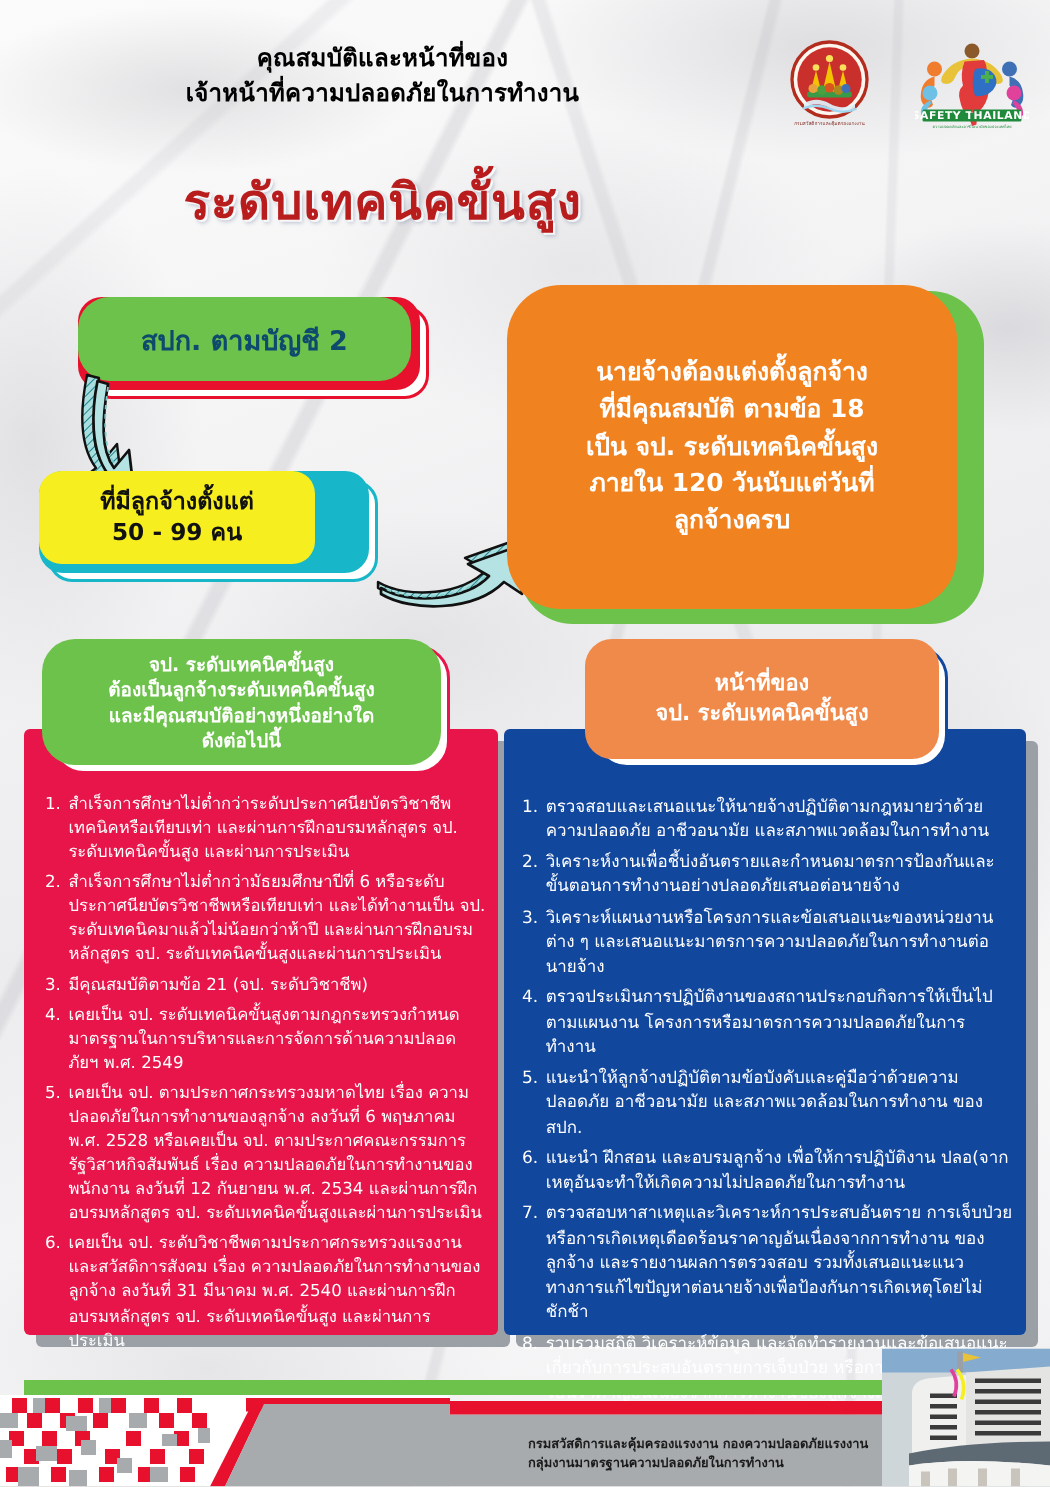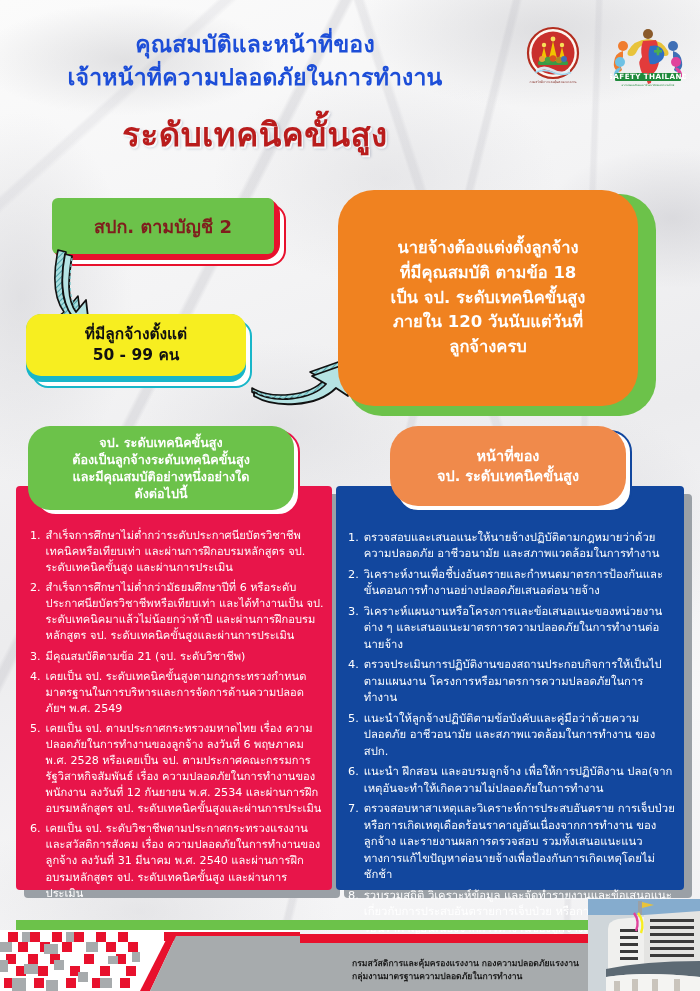--- a/index.html
+++ b/index.html
@@ -32,21 +32,21 @@
       linear-gradient(104deg, transparent 0 54%, rgba(178,178,186,.22) 54.3% 54.8%, transparent 55.2% 100%),
       linear-gradient(72deg, transparent 0 66%, rgba(188,188,195,.24) 66.3% 66.9%, transparent 67.3% 100%),
       linear-gradient(138deg, transparent 0 12%, rgba(190,190,198,.20) 12.3% 12.8%, transparent 13.2% 100%),
       linear-gradient(92deg, transparent 0 81%, rgba(186,186,194,.20) 81.3% 81.8%, transparent 82.2% 100%);
   }
 
   
   .header{position:absolute;left:0;top:0;width:700px;height:175px;}
   .title-block{position:absolute;left:40px;top:28px;width:430px;text-align:center;}
   .t1,.t2{
-    font-weight:bold;color:#1d4ed8;font-size:23px;line-height:1.42;
+    font-weight:bold;color:#000000;font-size:16px;line-height:1.42;
     letter-spacing:.2px;
   }
   .supertitle{
     position:absolute;left:40px;top:108px;width:430px;text-align:center;
     font-size:33px;font-weight:bold;color:#b91c1c;letter-spacing:.5px;
     text-shadow:1.5px 1.5px 0 rgba(255,255,255,.85), 2px 2px 3px rgba(60,80,120,.35);
   }
   .logos{position:absolute;right:14px;top:24px;display:flex;gap:28px;align-items:center;}
 
   
@@ -57,35 +57,35 @@
   
   .green-shadow{
     left:58px;top:16px;width:228px;height:62px;
     border-radius:16px;border:2.5px solid #e8112d;background:#fff;
   }
   .green-fill{
     left:52px;top:10px;width:228px;height:62px;border-radius:16px;
     background:#e8112d;
   }
   .green-top{
-    left:52px;top:10px;width:222px;height:56px;border-radius:6px;
+    left:52px;top:10px;width:222px;height:56px;border-radius:21px;
     background:#6cc24a;
-    color:#7f1d1d;font-weight:bold;font-size:18px;
+    color:#0c4a6e;font-weight:bold;font-size:18px;
   }
 
   
   .yellow-shadow{
     left:32px;top:132px;width:220px;height:68px;border-radius:16px;
     border:2.5px solid #18b6c9;background:#fff;
   }
   .yellow-fill{
     left:26px;top:126px;width:220px;height:68px;border-radius:16px;background:#18b6c9;
   }
   .yellow-top{
-    left:26px;top:126px;width:220px;height:62px;border-radius:15px;background:#f7ee20;
+    left:26px;top:126px;width:184px;height:62px;border-radius:15px;background:#f7ee20;
     color:#111;font-weight:bold;font-size:15.5px;line-height:1.35;
     flex-direction:column;
   }
 
   
   .orange-green{
     left:346px;top:6px;width:310px;height:222px;border-radius:36px;background:#6cc24a;
   }
   .orange-top{
     left:338px;top:2px;width:300px;height:216px;border-radius:36px;background:#f08220;
@@ -118,21 +118,21 @@
   }
   .left-pill-outline{left:34px;top:6px;width:266px;height:86px;}
   .left-pill{
     left:28px;top:2px;width:266px;height:84px;border-radius:22px;background:#6cc24a;
     font-size:12.6px;line-height:1.36;padding:0 8px;
   }
   .right-pill-outline{
     left:396px;top:6px;width:236px;height:82px;border:2.5px solid #12479e;background:#fff;border-radius:22px;
   }
   .right-pill{
-    left:390px;top:2px;width:236px;height:80px;border-radius:28px;background:#f08a4b;
+    left:390px;top:2px;width:236px;height:80px;border-radius:18px;background:#f08a4b;
     font-size:14.5px;line-height:1.4;padding:0 8px;
   }
 
   ol.items{
     position:absolute;margin:0;padding:0;list-style:none;color:#fff;
   }
   ol.items li{
     display:flex;gap:5px;margin-bottom:4px;
   }
   ol.items li .num{flex:0 0 auto;}

